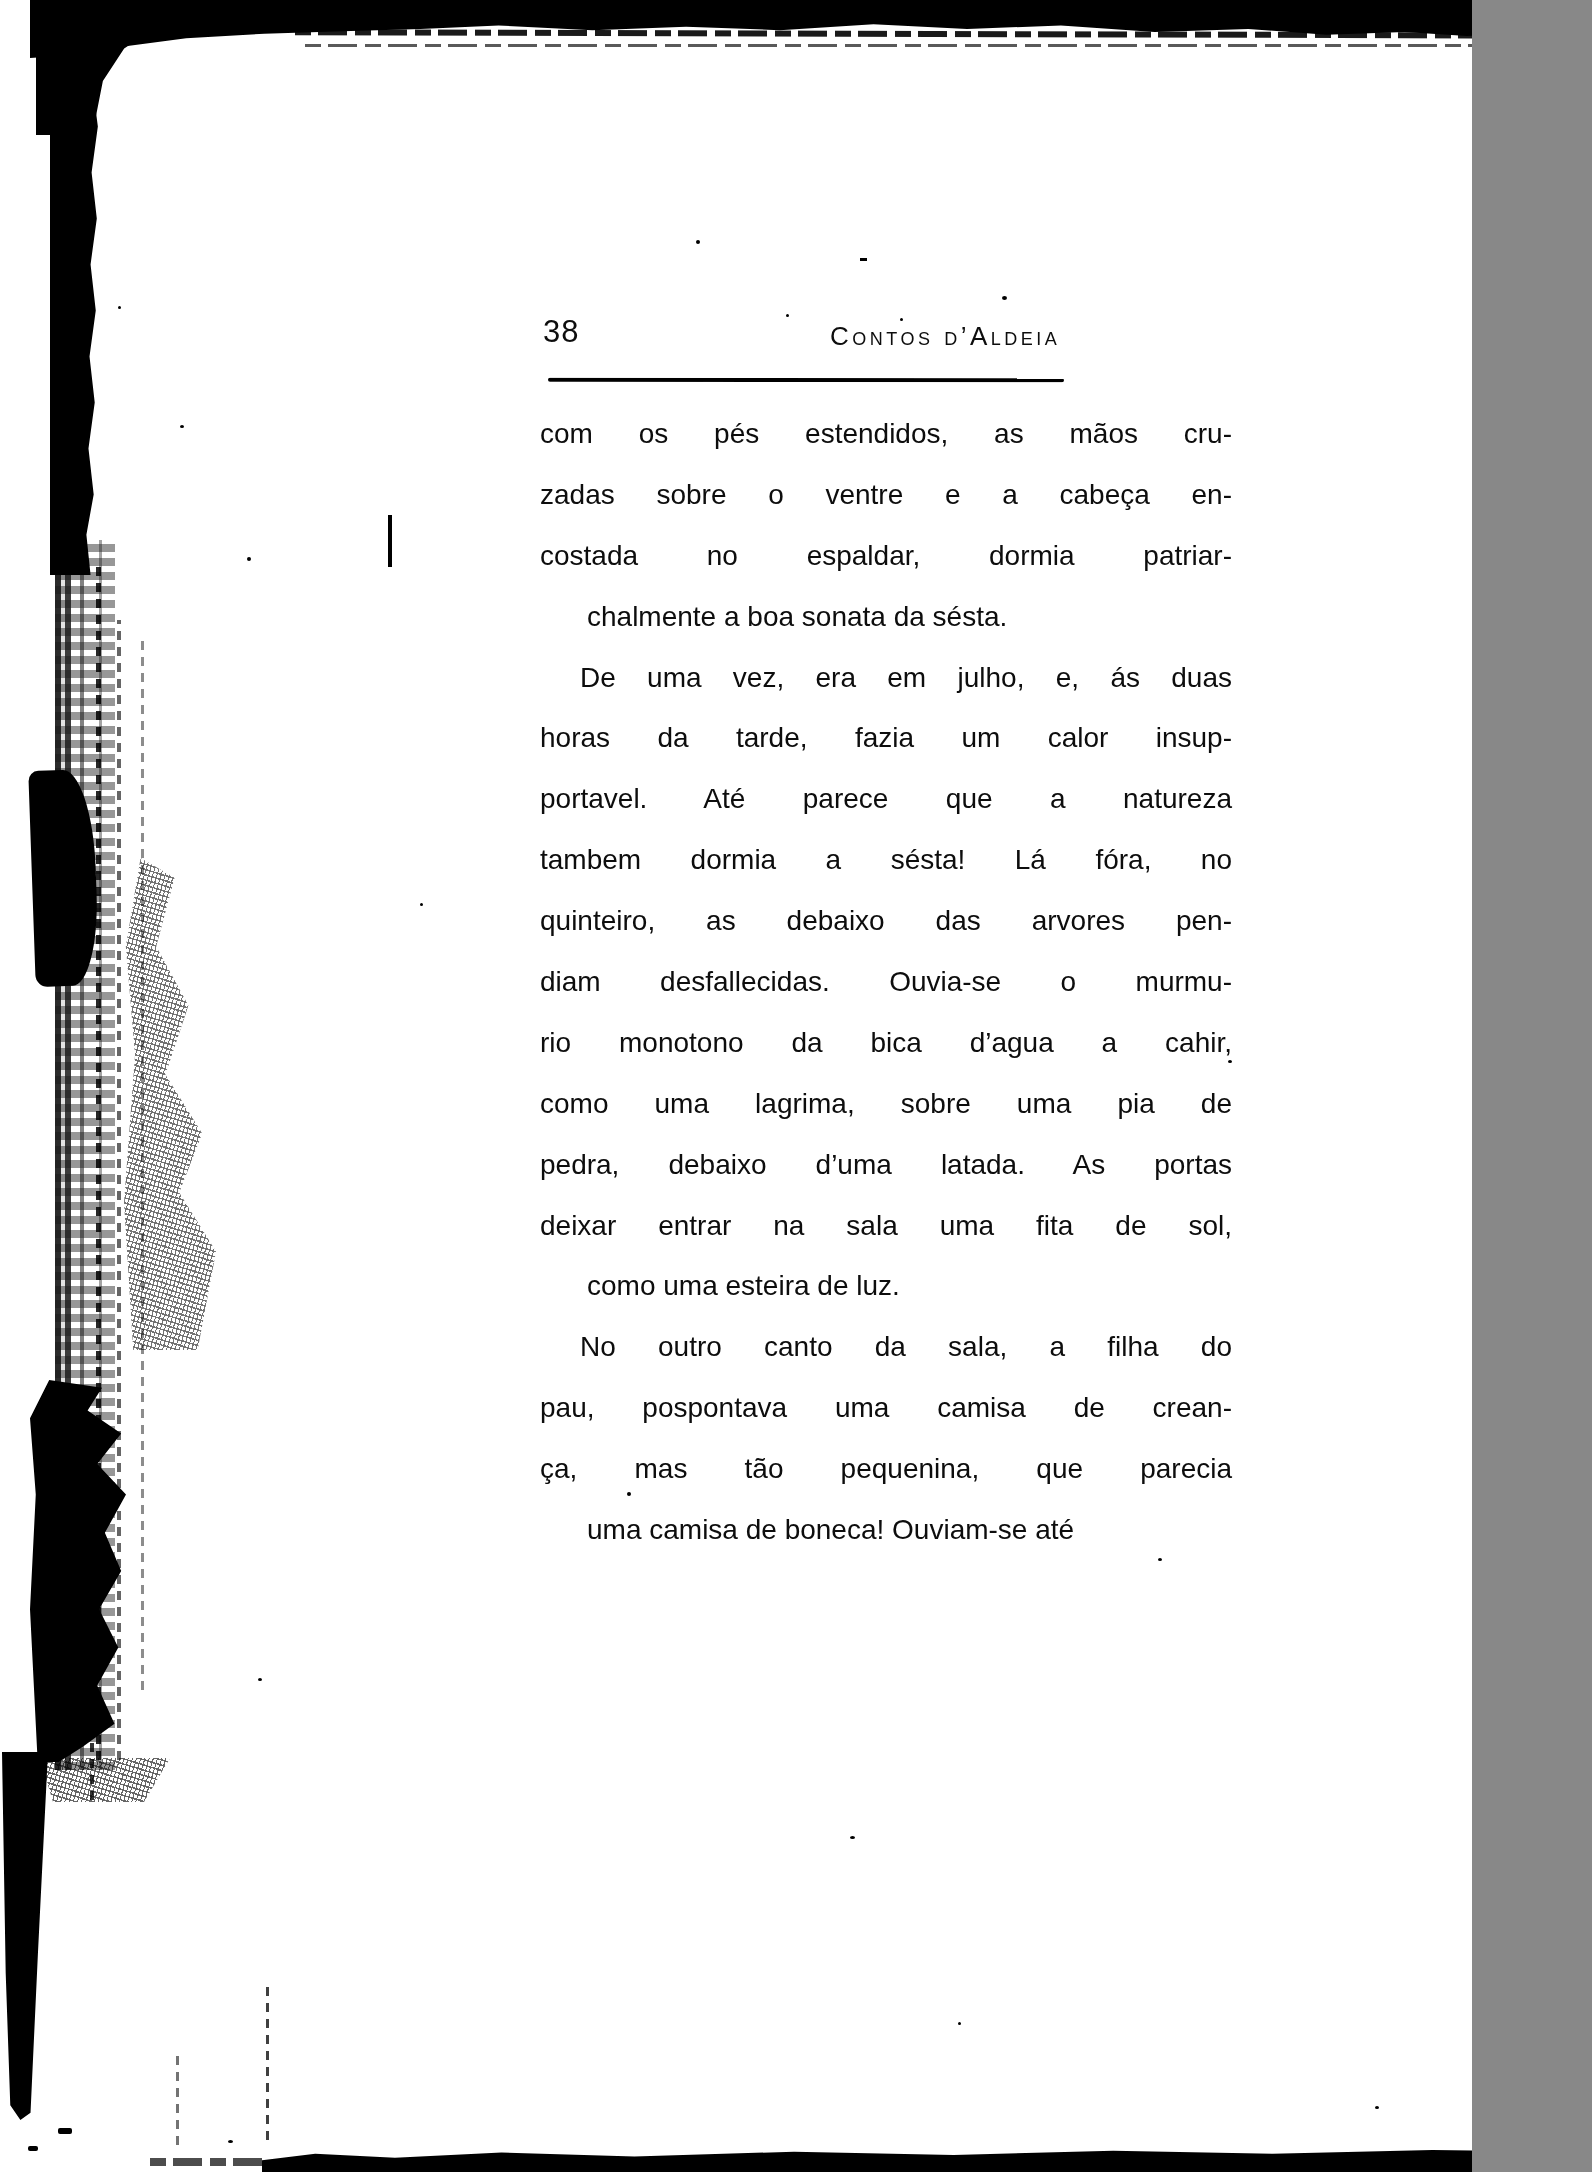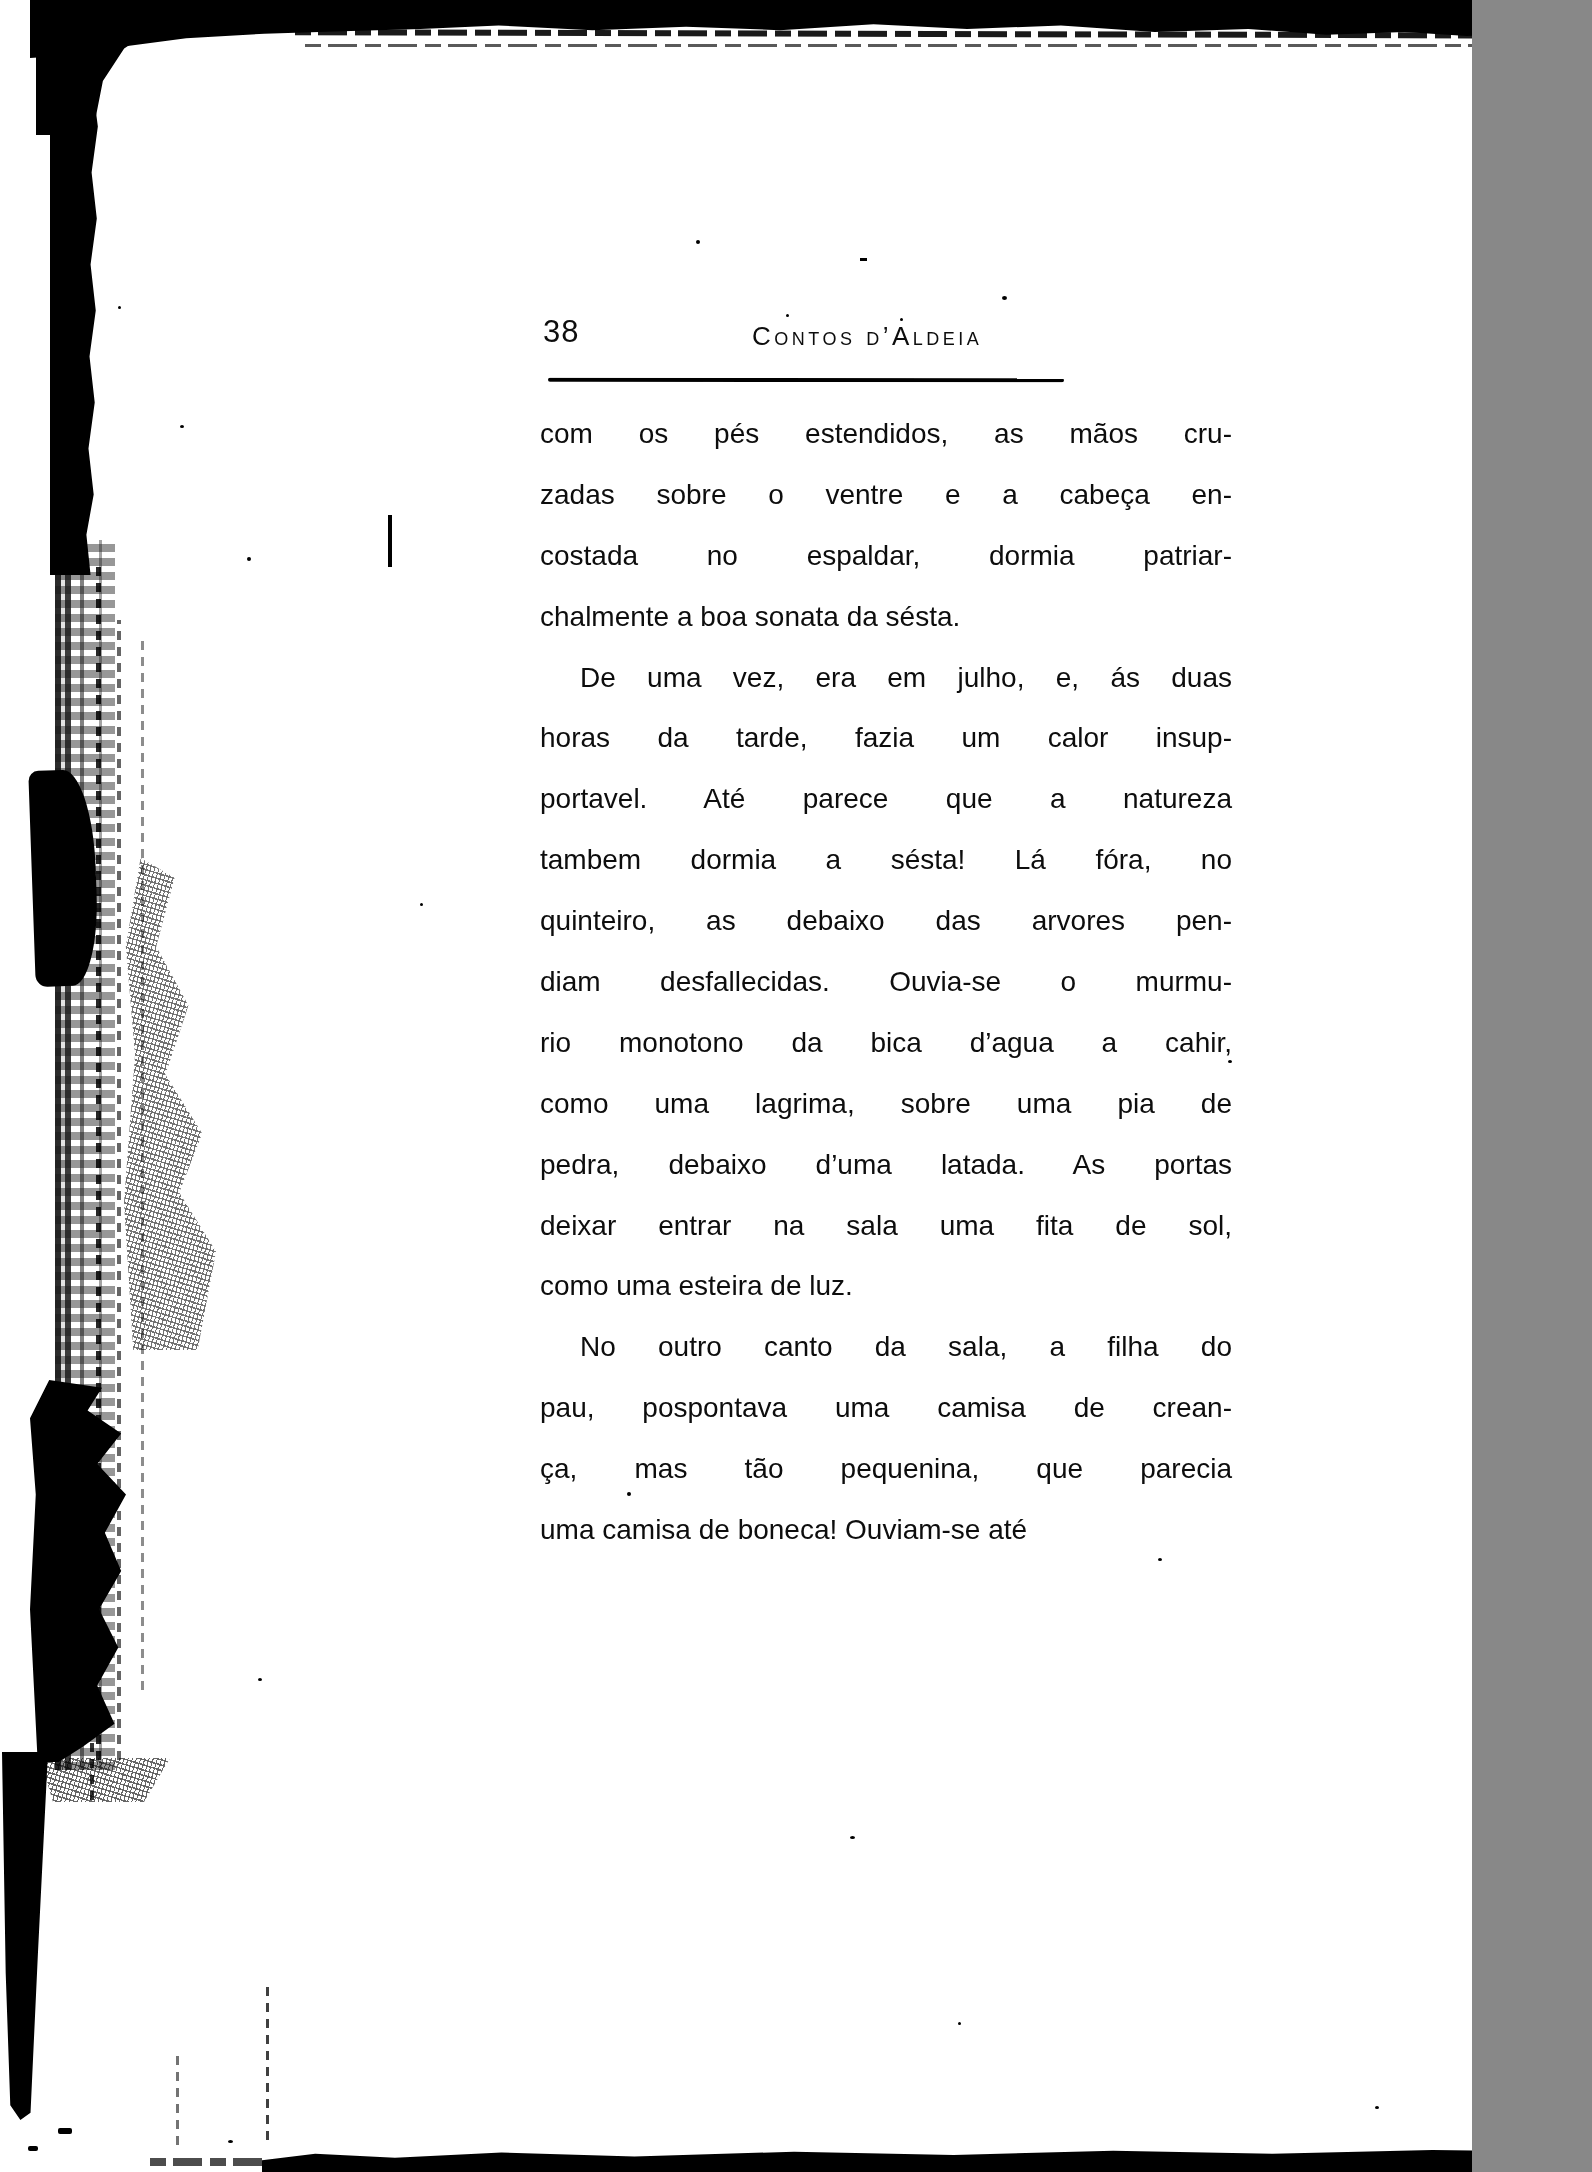--- a/index.html
+++ b/index.html
@@ -9,40 +9,40 @@
     background:var(--paper); overflow:hidden;
     font-family:Liberation Sans, sans-serif;
     color:var(--ink);
   }
   
   .pagenum{
     position:absolute; left:543px; top:315px;
     font-size:31px; line-height:34px; letter-spacing:1px;
   }
   .runtitle{
-    position:absolute; left:752px; top:321px;
+    position:absolute; left:830px; top:321px;
     font-size:26px; line-height:30px; letter-spacing:3.5px;
     font-variant:small-caps;
   }
   .headrule{
     position:absolute; left:548px; top:378px; width:516px; height:4px;
     background:var(--artifact); border-radius:2px; transform:rotate(.08deg);
     background-image:linear-gradient(90deg,#000 0 30%,rgba(0,0,0,.75) 30% 34%,#000 34% 71%,rgba(0,0,0,.8) 71% 74%,#000 74% 100%);
   }
   
   .textblock{
     position:absolute; left:540px; top:404px; width:692px;
     font-size:28px;
   }
   .line{
     height:60.9px; line-height:60.9px;
     text-align:justify; text-align-last:justify;
     white-space:normal; overflow:visible;
   }
-  .line.pend{ text-align-last:left; }
+  .line.pend{ text-align-last:left;margin-left:47px; }
   .line.indent{ text-indent:40px; }
   
   .art{ position:absolute; background:var(--artifact); }
   .speck-tex{
     background:none;
     background-image:
       repeating-linear-gradient(17deg,#000 0 1.5px,transparent 1.5px 5px),
       repeating-linear-gradient(107deg,#000 0 1px,transparent 1px 4px);
   }
   .vdash{

